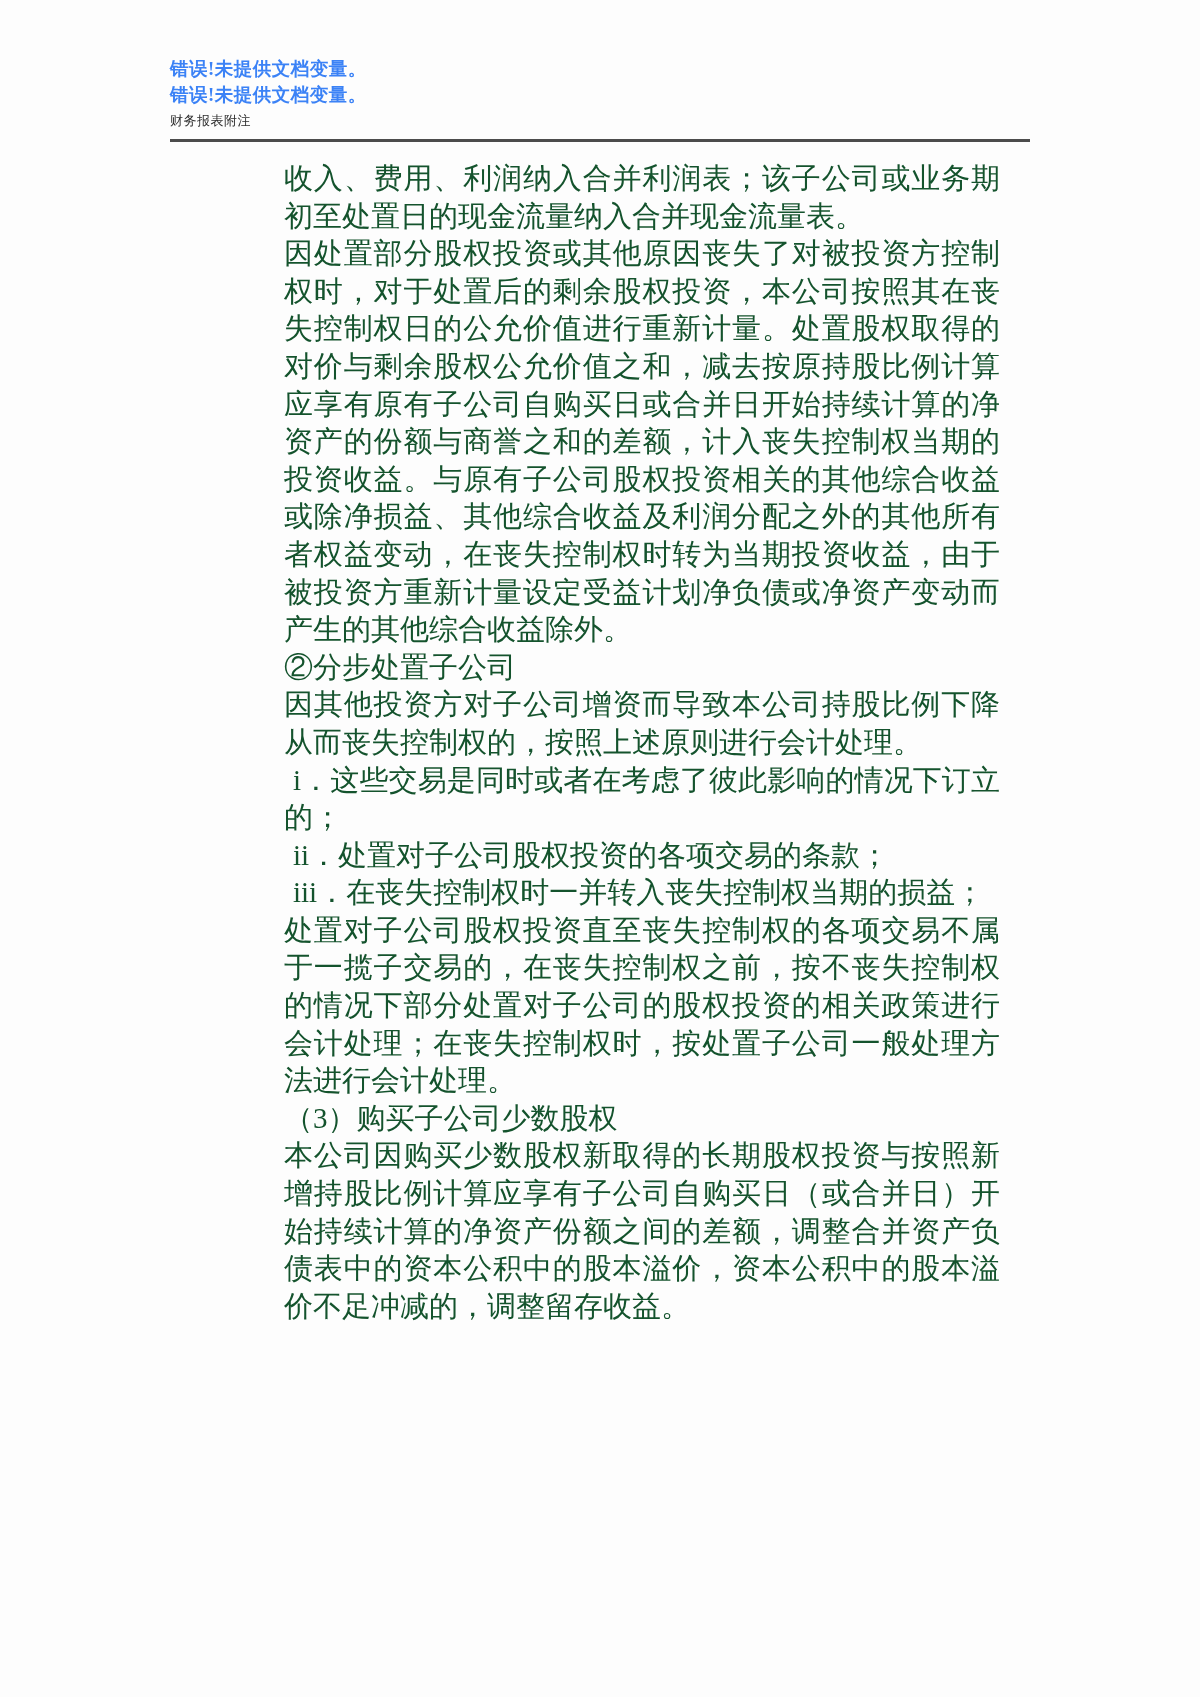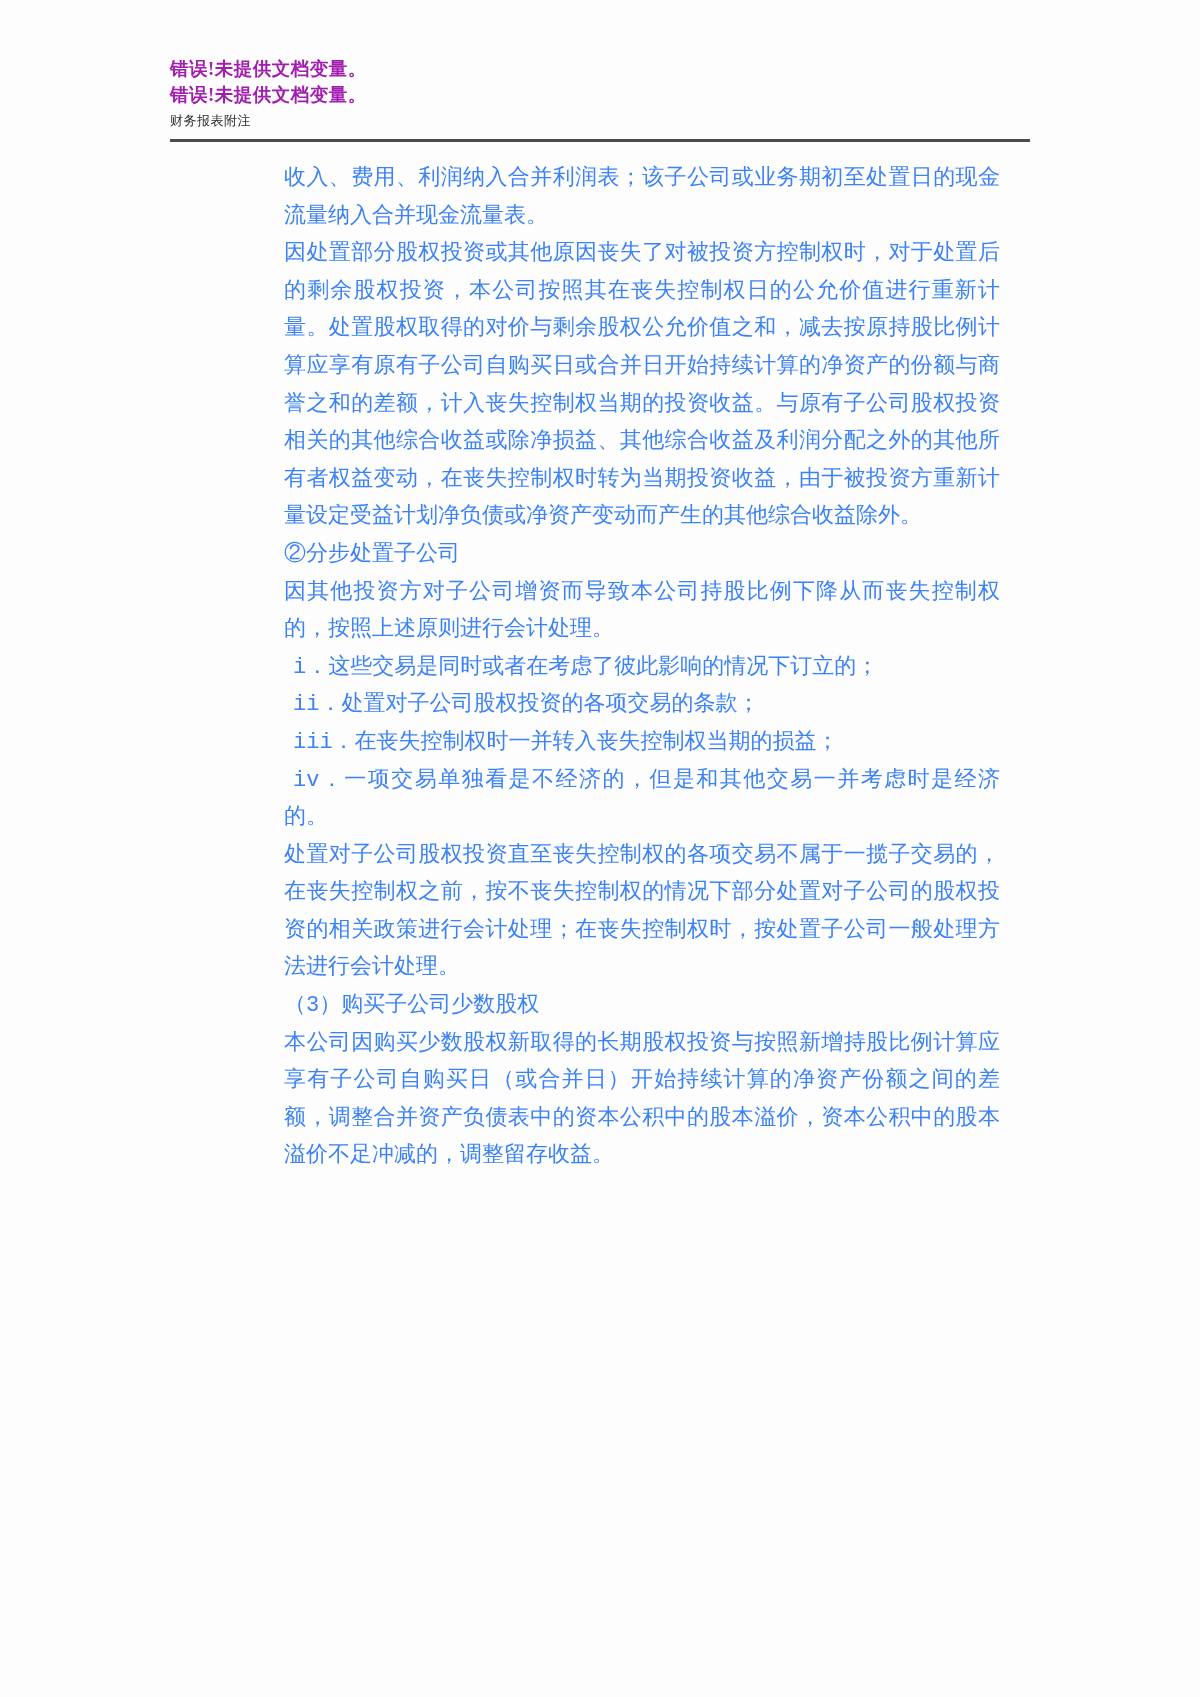--- a/index.html
+++ b/index.html
@@ -15,21 +15,21 @@
   .header {
     position: absolute;
     left: 170px;
     top: 56px;
     width: 860px;
   }
   .header .h-bold {
     font-weight: bold;
     font-size: 18.5px;
     line-height: 26px;
-    color: #a21caf;
+    color: #3b82f6;
     letter-spacing: 0.5px;
   }
   .header .h-plain {
     font-size: 13px;
     line-height: 26px;
     color: #2d2d2d;
     letter-spacing: 0.5px;
   }
   .header-rule {
     position: absolute;
@@ -37,26 +37,25 @@
     top: 139px;
     width: 860px;
     height: 2.5px;
     background: #4c4c4c;
   }
   .doc-body {
     position: absolute;
     left: 284px;
     top: 160px;
     width: 716px;
-    font-size: 22px;
+    font-size: 29px;
     line-height: 37.6px;
-    color: #3b82f6;
+    color: #14532d;
     text-align: justify;
     letter-spacing: 0;
-    font-family: Liberation Mono, monospace;
   }
   .doc-body p { margin: 0; padding: 0; }
   .doc-body p.list { text-indent: 9px; }
 </style>
 </head>
 <body>
 
 <div class="page">
 
   <div class="header">
@@ -68,19 +67,18 @@
   <div class="header-rule"></div>
 
   <div class="doc-body">
     <p class="para">收入、费用、利润纳入合并利润表；该子公司或业务期初至处置日的现金流量纳入合并现金流量表。</p>
     <p class="para">因处置部分股权投资或其他原因丧失了对被投资方控制权时，对于处置后的剩余股权投资，本公司按照其在丧失控制权日的公允价值进行重新计量。处置股权取得的对价与剩余股权公允价值之和，减去按原持股比例计算应享有原有子公司自购买日或合并日开始持续计算的净资产的份额与商誉之和的差额，计入丧失控制权当期的投资收益。与原有子公司股权投资相关的其他综合收益或除净损益、其他综合收益及利润分配之外的其他所有者权益变动，在丧失控制权时转为当期投资收益，由于被投资方重新计量设定受益计划净负债或净资产变动而产生的其他综合收益除外。</p>
     <p class="para">②分步处置子公司</p>
     <p class="para">因其他投资方对子公司增资而导致本公司持股比例下降从而丧失控制权的，按照上述原则进行会计处理。</p>
     <p class="list">i．这些交易是同时或者在考虑了彼此影响的情况下订立的；</p>
     <p class="list">ii．处置对子公司股权投资的各项交易的条款；</p>
     <p class="list">iii．在丧失控制权时一并转入丧失控制权当期的损益；</p>
-    <p class="list">iv．一项交易单独看是不经济的，但是和其他交易一并考虑时是经济的。</p>
     <p class="para">处置对子公司股权投资直至丧失控制权的各项交易不属于一揽子交易的，在丧失控制权之前，按不丧失控制权的情况下部分处置对子公司的股权投资的相关政策进行会计处理；在丧失控制权时，按处置子公司一般处理方法进行会计处理。</p>
     <p class="para">（3）购买子公司少数股权</p>
     <p class="para">本公司因购买少数股权新取得的长期股权投资与按照新增持股比例计算应享有子公司自购买日（或合并日）开始持续计算的净资产份额之间的差额，调整合并资产负债表中的资本公积中的股本溢价，资本公积中的股本溢价不足冲减的，调整留存收益。</p>
   </div>
 
 </div>
 
 </body></html>

